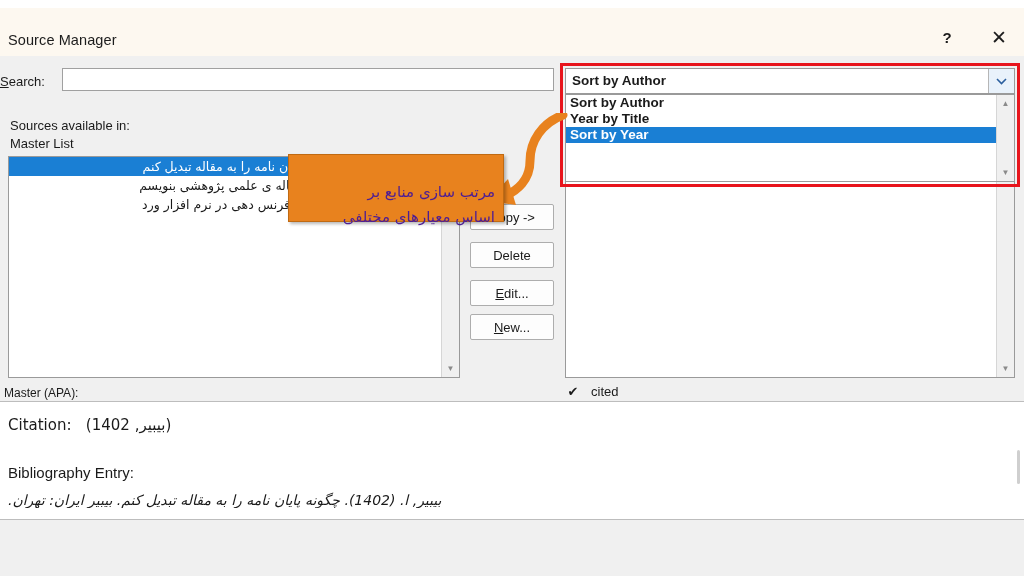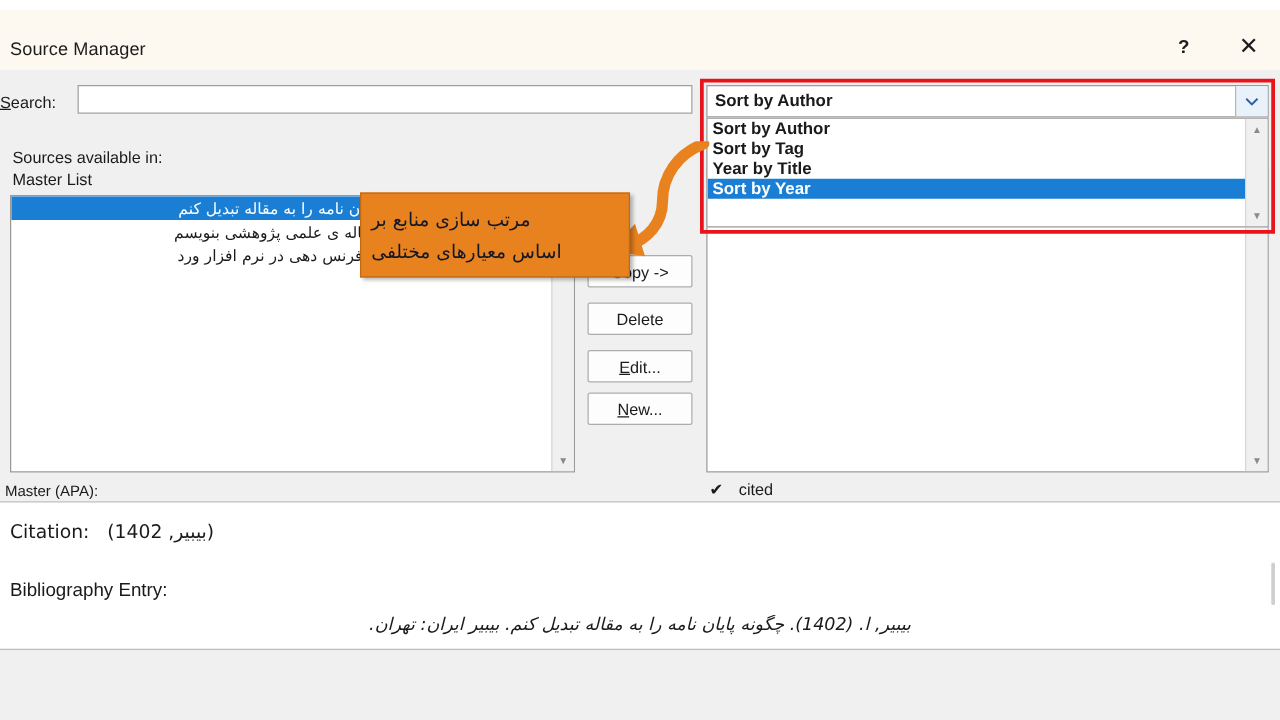--- a/index.html
+++ b/index.html
@@ -115,21 +115,21 @@
     box-sizing:border-box;overflow:hidden;
   }
   .pv-citation{
     position:absolute;left:8px;top:14px;font-size:15px;color:#1a1a1a;
     direction:ltr;
     font-family:"DejaVu Sans","Liberation Sans",sans-serif;
   }
   .pv-biblabel{position:absolute;left:8px;top:62px;font-size:15px;color:#1a1a1a;text-align:right;}
   .pv-bibtext{
     position:absolute;right:8px;left:8px;top:90px;
-    font-size:14px;color:#1a1a1a;direction:rtl;text-align:center;
+    font-size:14px;color:#1a1a1a;direction:rtl;text-align:left;
     font-family:"DejaVu Sans","Liberation Sans",sans-serif;
     font-style:italic;white-space:nowrap;overflow:hidden;
   }
   .pv-scroll{
     position:absolute;right:4px;top:48px;width:3px;height:34px;background:#cfcfcf;border-radius:2px;
   }
 
   
   .footer{
     position:absolute;left:0;top:512px;width:1024px;height:56px;background:#f0f0f0;
@@ -166,24 +166,24 @@
   }
 
   
   .callout{
     position:absolute;left:288px;top:146px;width:216px;height:68px;
     background:#e8821e;border:1px solid #c06a12;
     box-shadow:2px 2px 3px rgba(0,0,0,.28);
     box-sizing:border-box;
   }
   .callout-txt{
-    position:absolute;left:8px;right:8px;top:9px;
-    direction:rtl;text-align:left;
-    font-family:"DejaVu Sans","Liberation Sans",sans-serif;
-    font-size:15px;line-height:25px;color:#0f172a;
+    position:absolute;left:8px;right:8px;top:25px;
+    direction:rtl;text-align:right;
+    font-family:"DejaVu Sans","Liberation Sans",sans-serif;
+    font-size:15px;line-height:25px;color:#4c1d95;
   }
   .arrow-svg{position:absolute;left:430px;top:105px;width:140px;height:100px;pointer-events:none;}
 </style>
 </head>
 <body>
 
 <div class="screen">
   <div class="dialog">
 
     <div class="titlebar">
@@ -263,21 +263,20 @@
           <svg width="11" height="7" viewBox="0 0 11 7">
               <path d="M1 1 L5.5 5.5 L10 1" stroke="#2b5f9e" stroke-width="1.6" fill="none"></path>
             </svg>
         </div>
       </div>
     </div>
 
     <div class="dropdown">
       <div class="dd-inner" id="dd-inner">
           <div class="dd-opt">Sort by Author</div>
-          <div class="dd-opt">Sort by Tag</div>
           <div class="dd-opt">Year by Title</div>
           <div class="dd-opt sel">Sort by Year</div>
         </div>
       <div class="sbar">
         <div class="sb-arrow sb-up">▲</div>
         <div class="sb-arrow sb-down">▼</div>
       </div>
     </div>
 
     <div class="redbox"></div>

